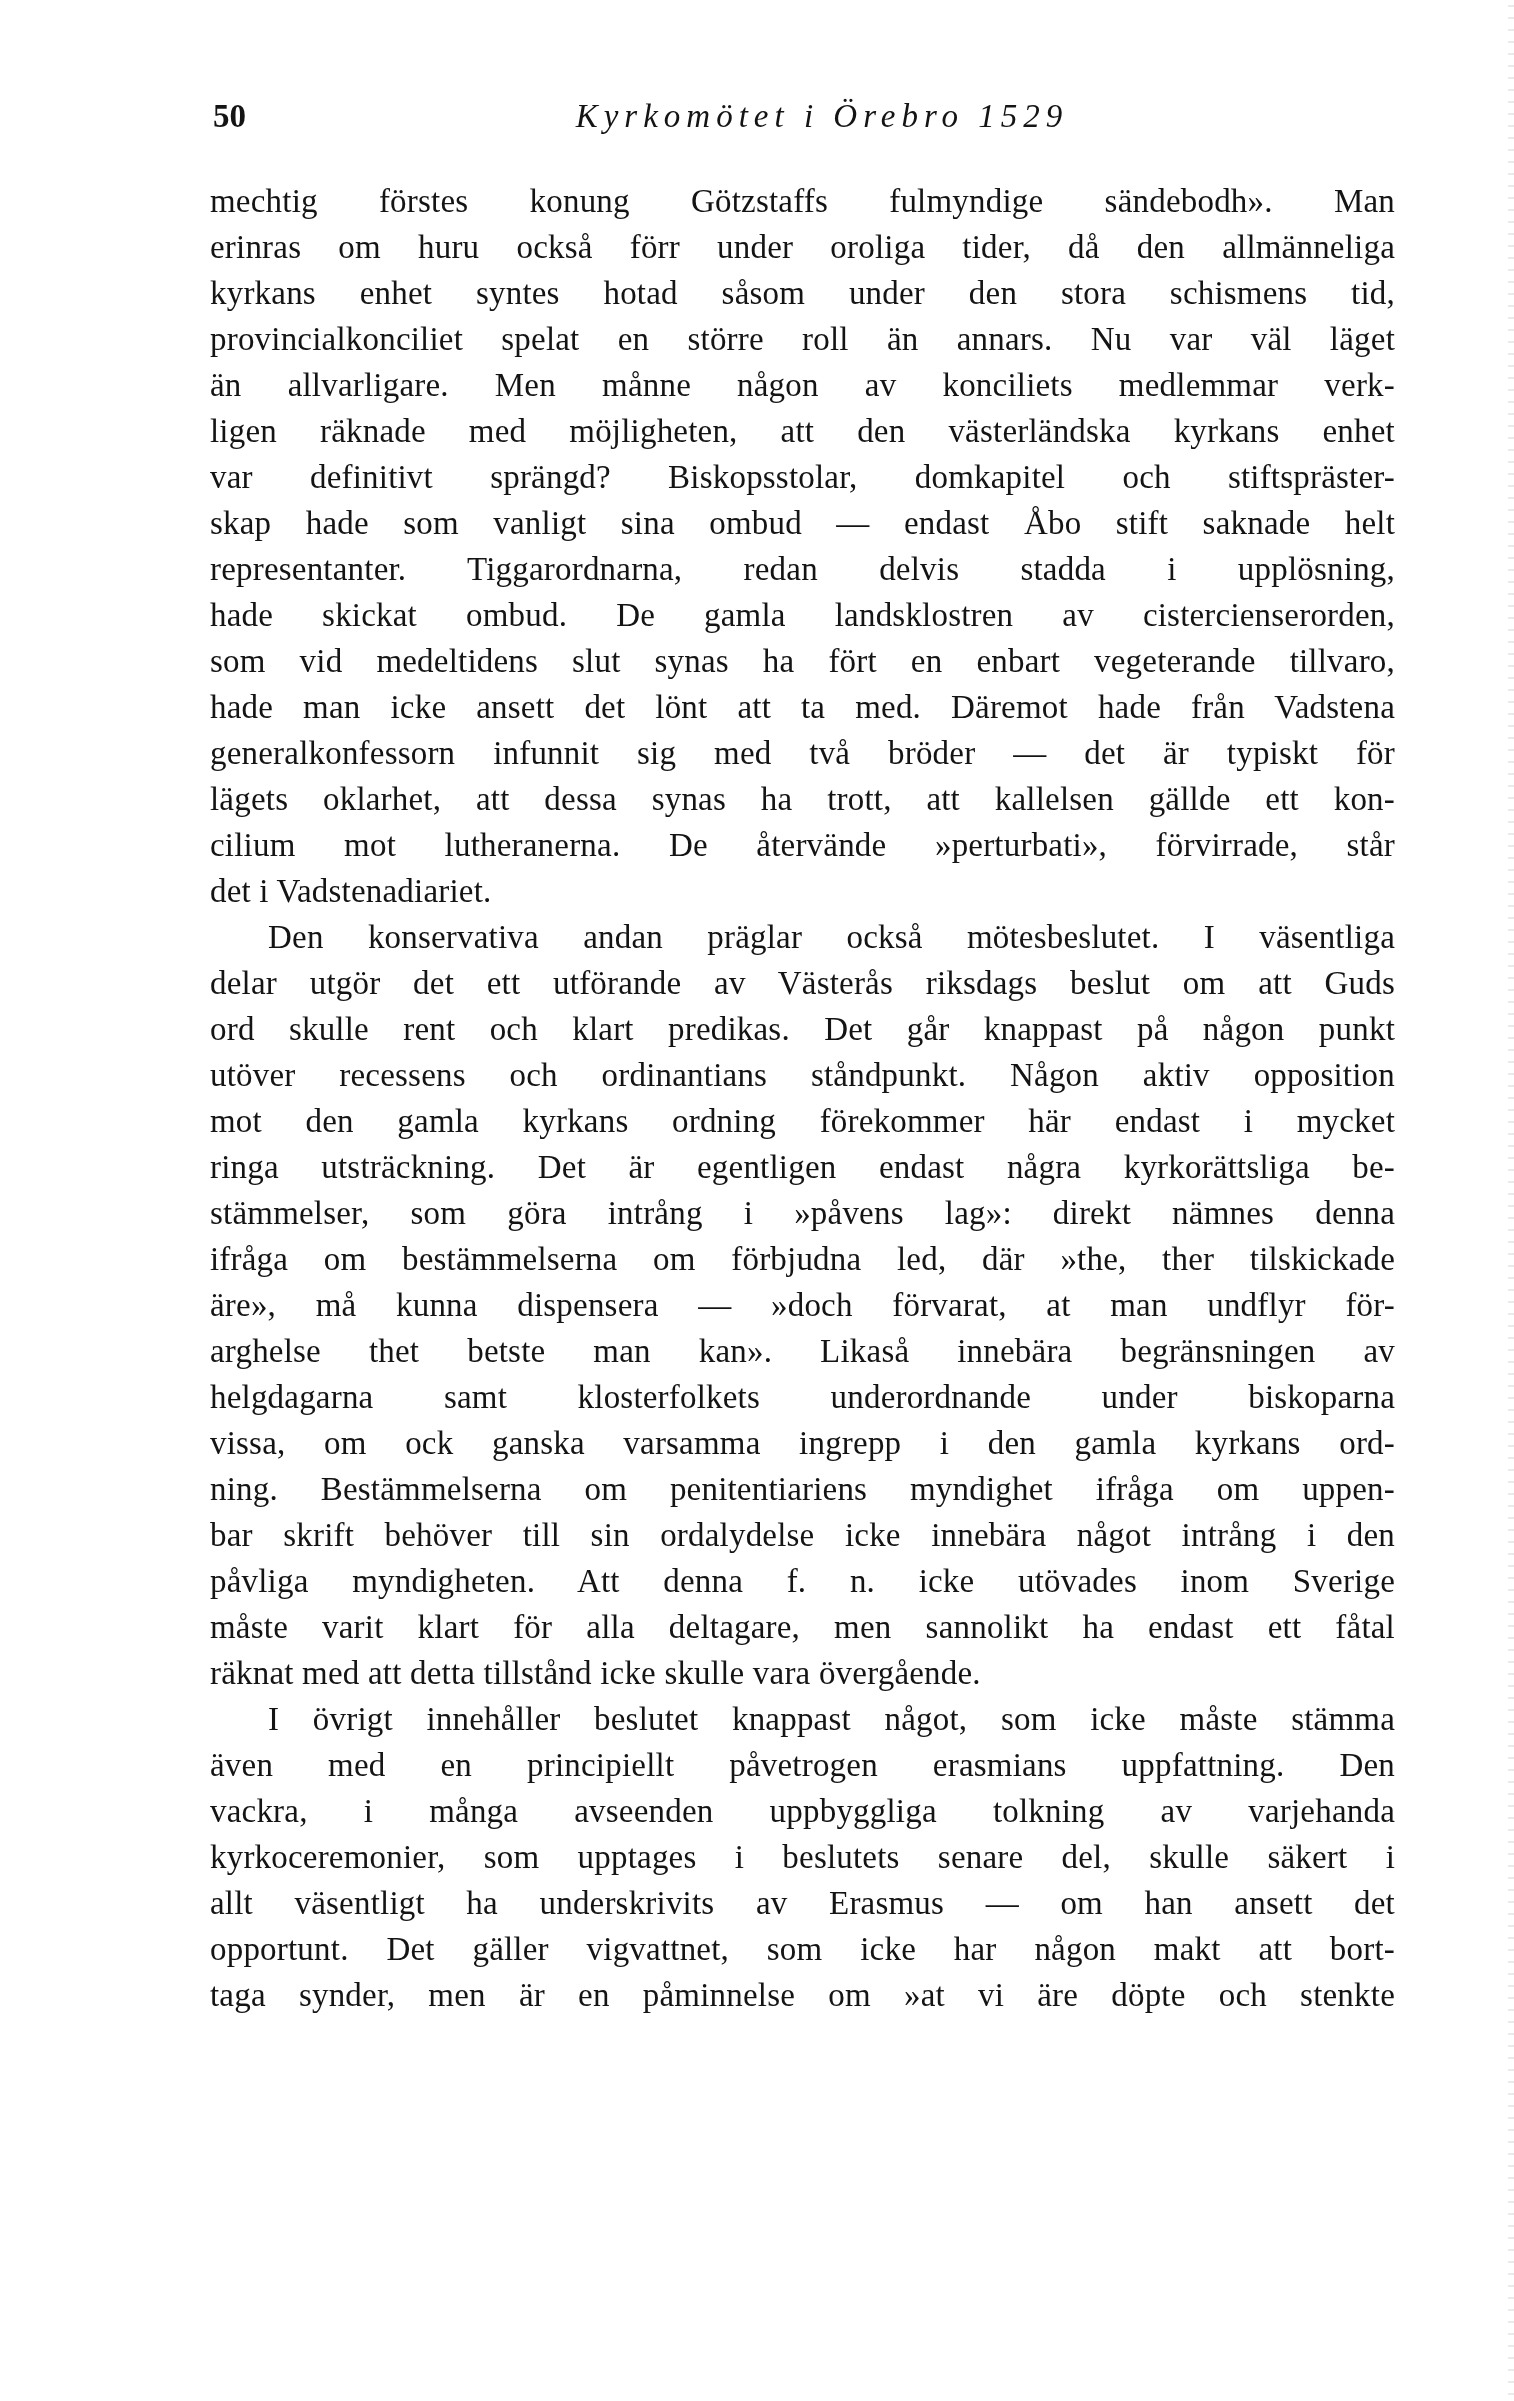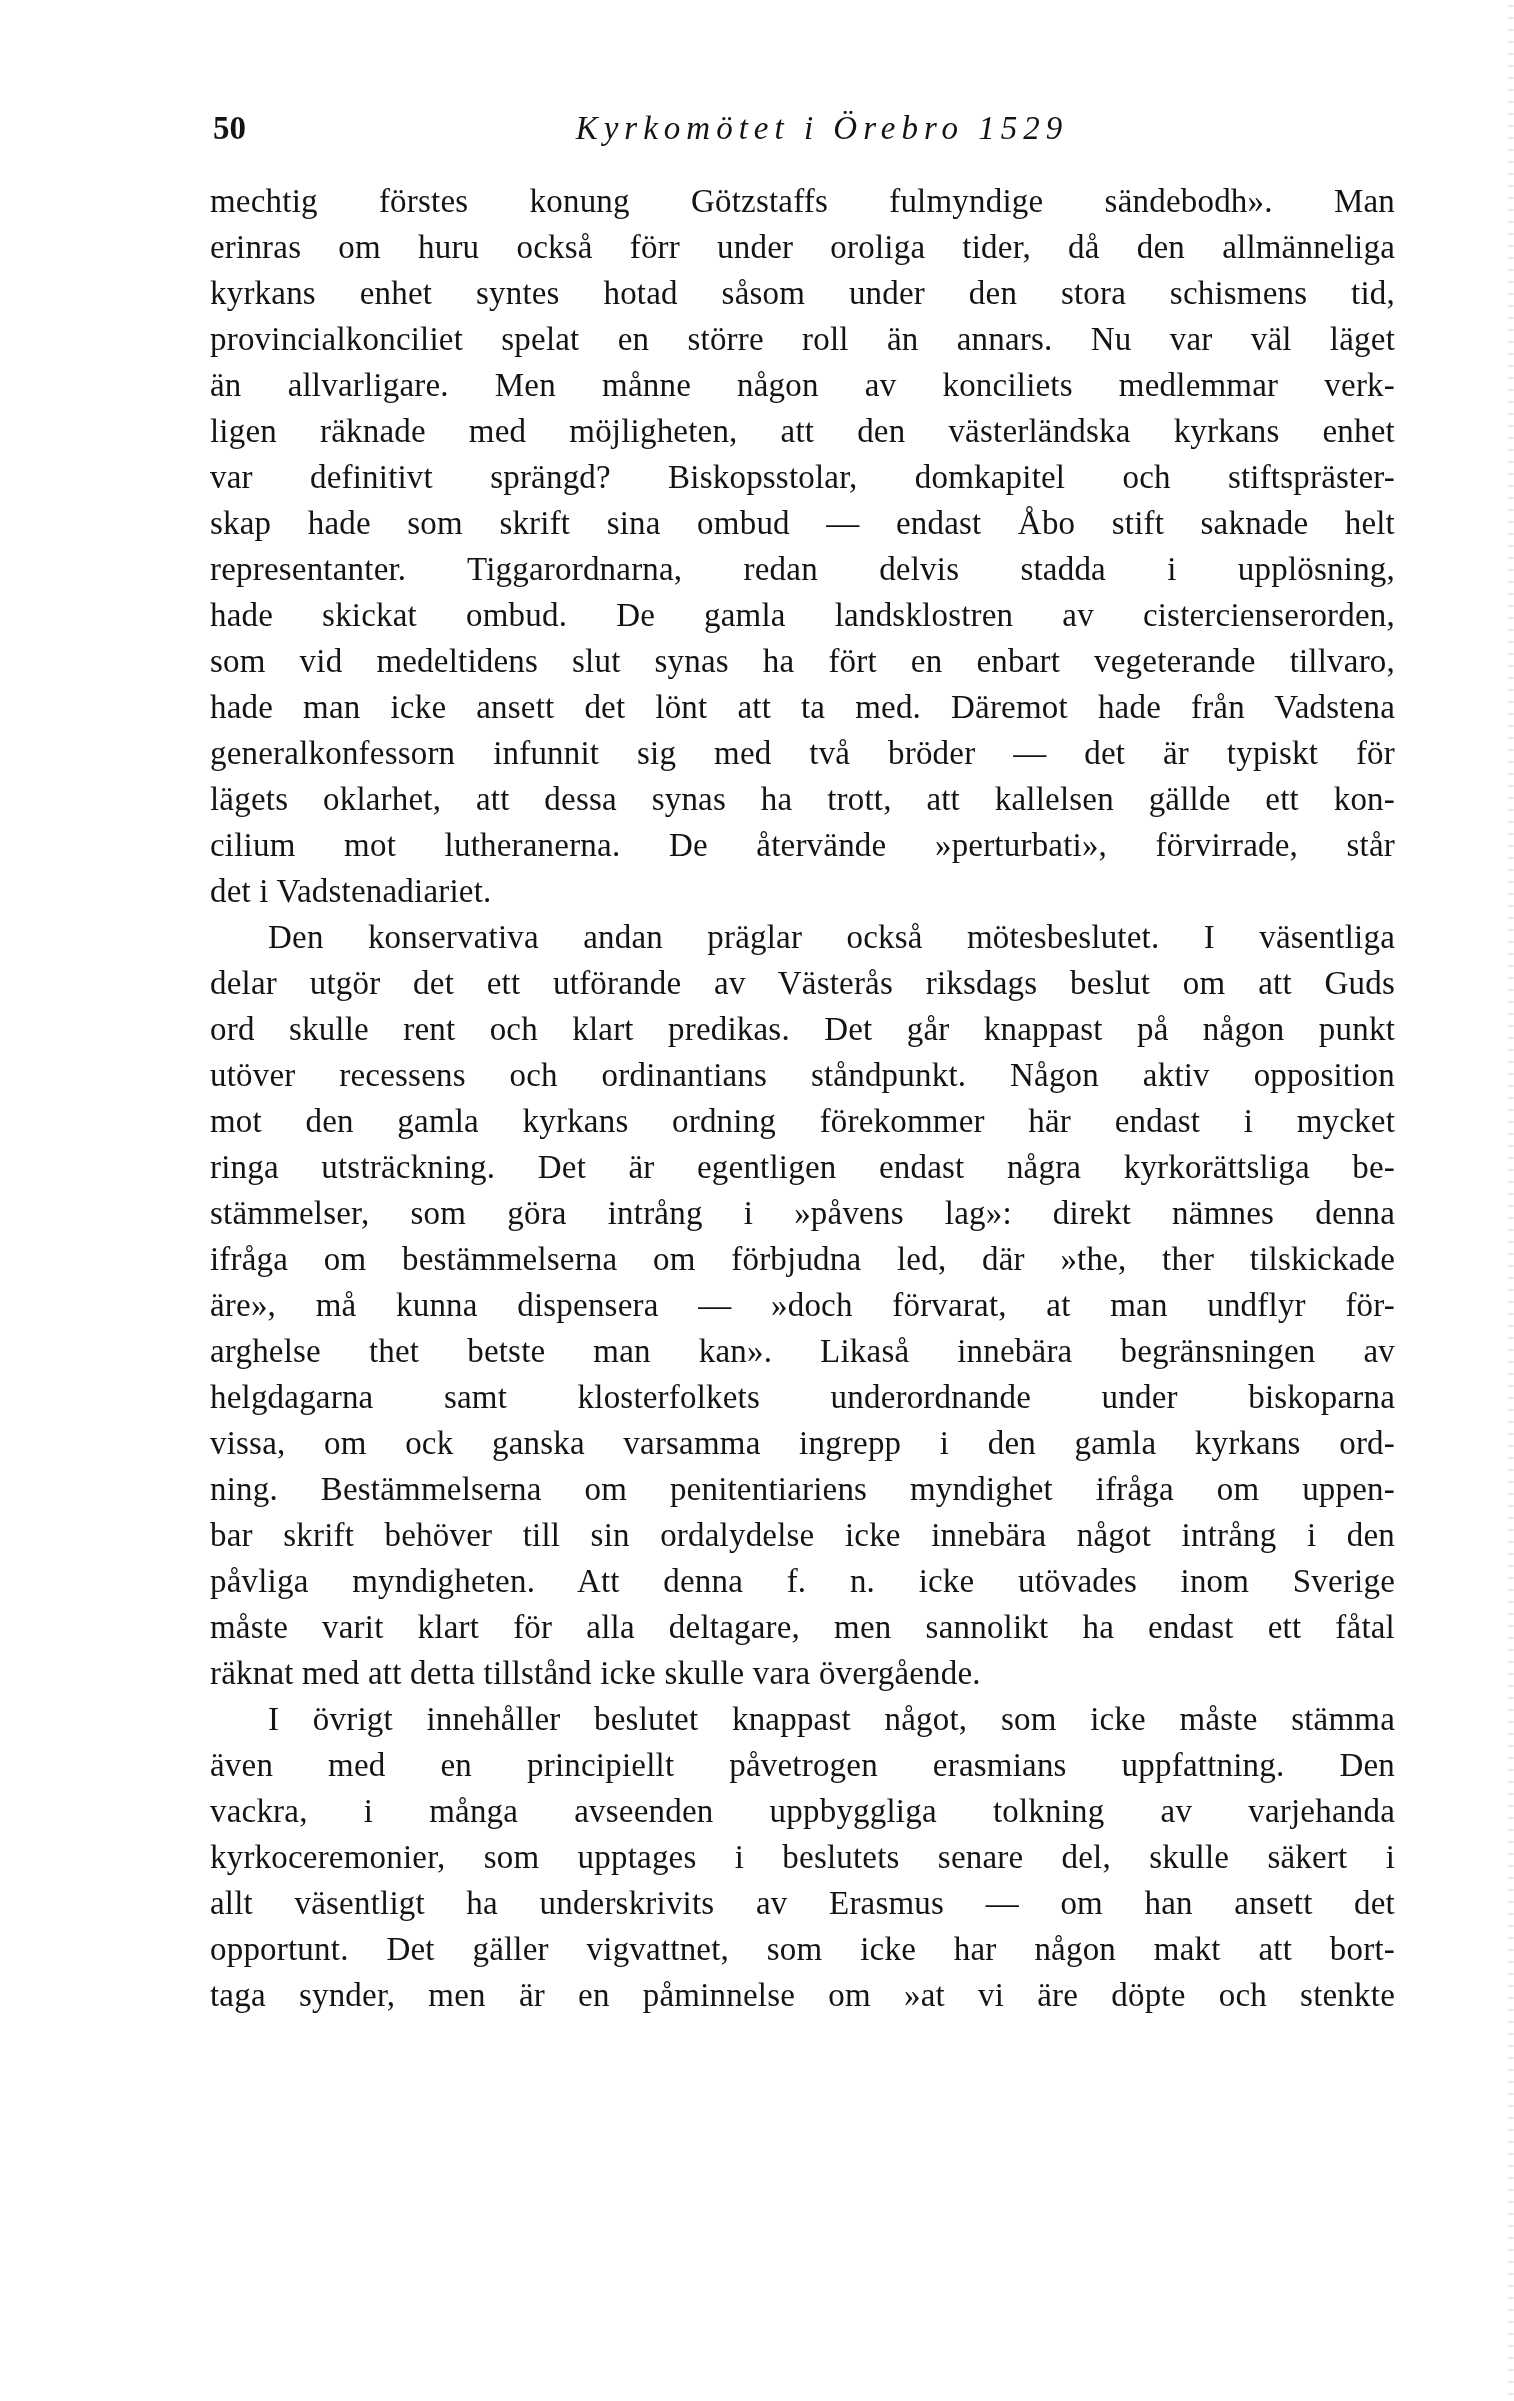--- a/index.html
+++ b/index.html
@@ -17,21 +17,21 @@
   }
   .page {
     position: absolute;
     left: 0; top: 0;
     width: 1515px; height: 2401px;
   }
   .running-head {
     position: absolute;
     left: 213px;
     width: 1185px;
-    top: 107px;
+    top: 95px;
     height: 43px;
   }
   .page-number {
     position: absolute;
     left: 0;
     top: 0;
     font-size: 33px;
     line-height: 43px;
     font-weight: bold;
   }
@@ -92,21 +92,21 @@
   <div class="body-text">
 
     <div class="paragraph">
       <span class="line">mechtig förstes konung Götzstaffs fulmyndige sändebodh». Man</span>
       <span class="line">erinras om huru också förr under oroliga tider, då den allmänneliga</span>
       <span class="line">kyrkans enhet syntes hotad såsom under den stora schismens tid,</span>
       <span class="line">provincialkonciliet spelat en större roll än annars. Nu var väl läget</span>
       <span class="line">än allvarligare. Men månne någon av konciliets medlemmar verk-</span>
       <span class="line">ligen räknade med möjligheten, att den västerländska kyrkans enhet</span>
       <span class="line">var definitivt sprängd? Biskopsstolar, domkapitel och stiftspräster-</span>
-      <span class="line">skap hade som skrift sina ombud — endast Åbo stift saknade helt</span>
+      <span class="line">skap hade som vanligt sina ombud — endast Åbo stift saknade helt</span>
       <span class="line">representanter. Tiggarordnarna, redan delvis stadda i upplösning,</span>
       <span class="line">hade skickat ombud. De gamla landsklostren av cistercienserorden,</span>
       <span class="line">som vid medeltidens slut synas ha fört en enbart vegeterande tillvaro,</span>
       <span class="line">hade man icke ansett det lönt att ta med. Däremot hade från Vadstena</span>
       <span class="line">generalkonfessorn infunnit sig med två bröder — det är typiskt för</span>
       <span class="line">lägets oklarhet, att dessa synas ha trott, att kallelsen gällde ett kon-</span>
       <span class="line">cilium mot lutheranerna. De återvände »perturbati», förvirrade, står</span>
       <span class="line last">det i Vadstenadiariet.</span>
     </div>
 

